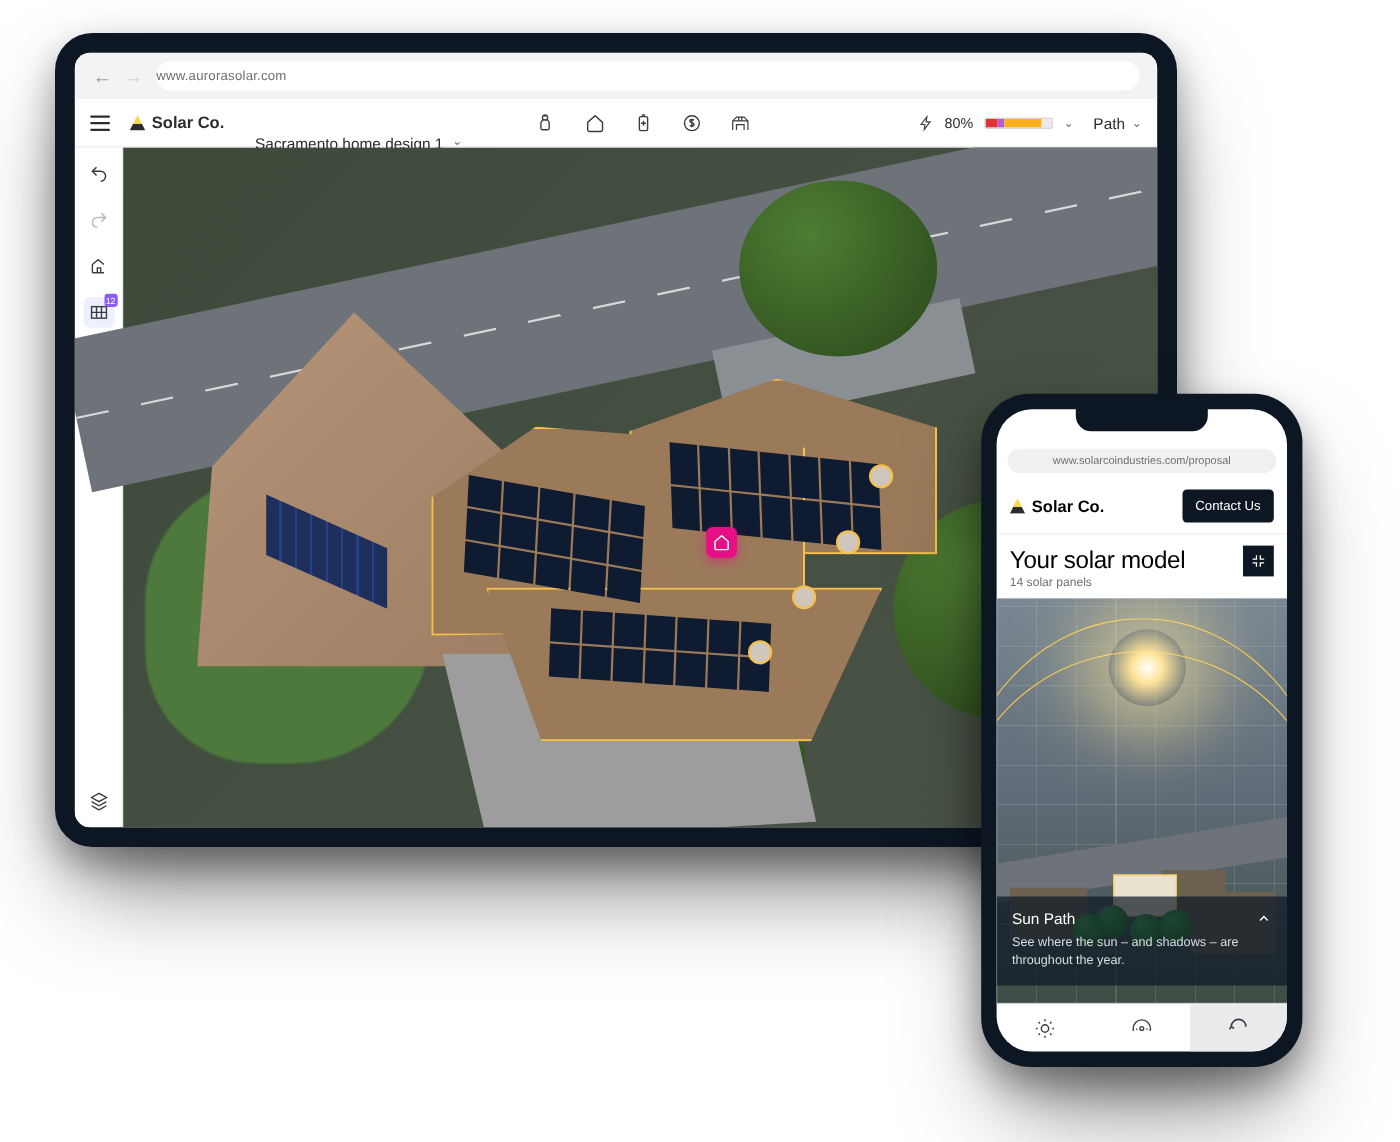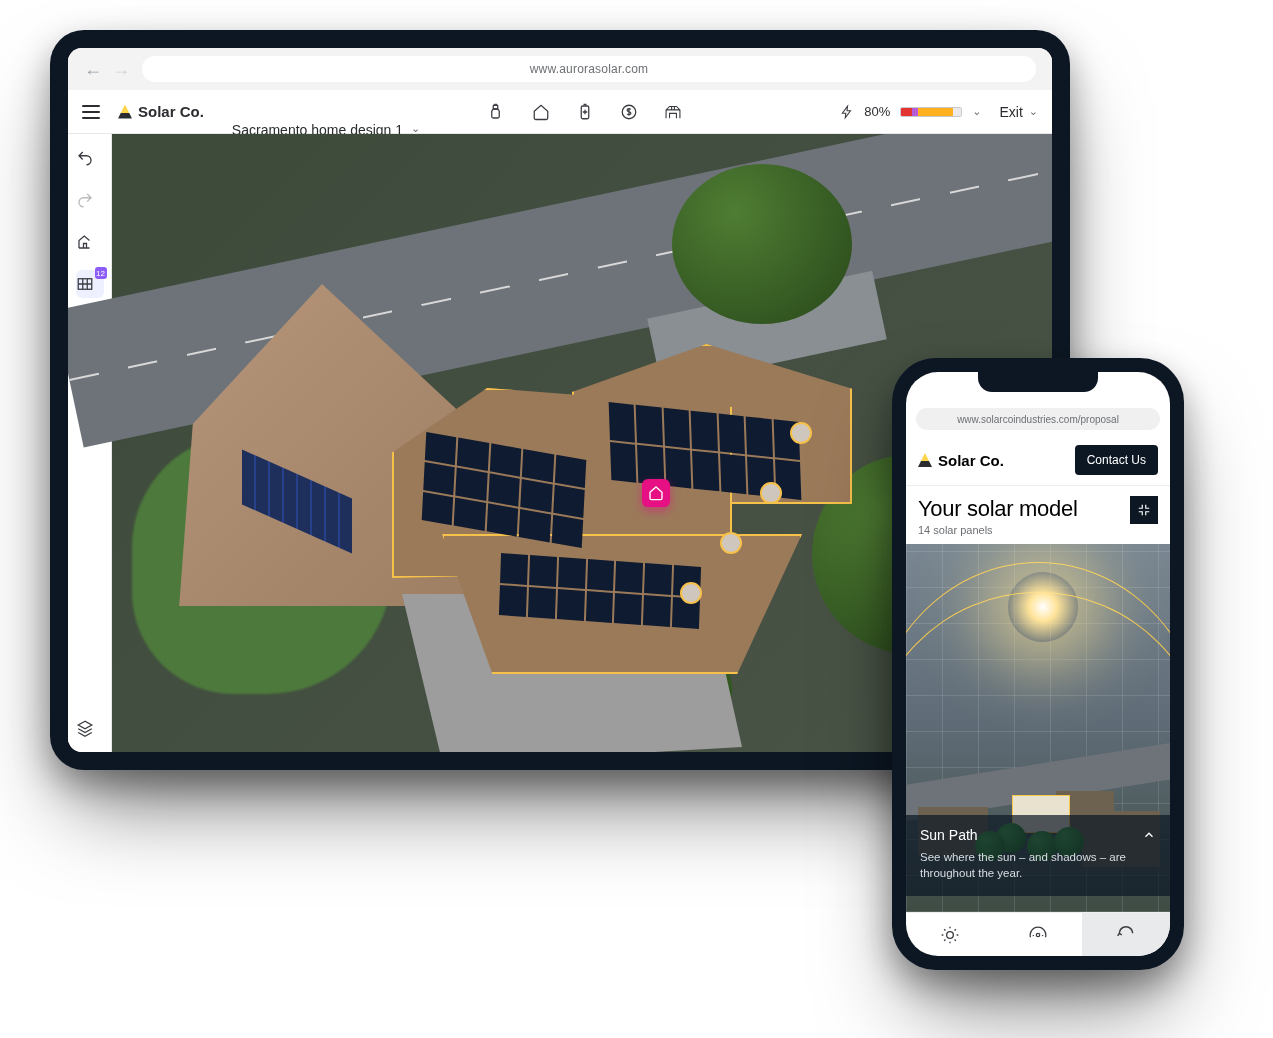--- a/index.html
+++ b/index.html
@@ -26,21 +26,21 @@
   
   .tab-chrome {
     height: 42px; background: #f3f3f4;
     display: flex; align-items: center; padding: 0 16px; gap: 12px;
   }
   .nav-arrows { display: flex; gap: 10px; }
   .nav-arrow { color: #9aa0a6; font-size: 18px; cursor: pointer; }
   .nav-arrow.disabled { opacity: .4; }
   .urlbar {
     flex: 1; height: 26px; background: #fff; border-radius: 13px;
-    display: flex; align-items: center; justify-content: center;
+    display: flex; align-items: center; 
     font-size: 12px; color: #6c6f73; letter-spacing: .2px;
   }
 
   
   .app-top {
     height: 44px; border-bottom: 1px solid #e7e7e9;
     display: flex; align-items: center; padding: 0 14px; gap: 18px;
     font-size: 14px; color: #2a2c30;
   }
   .hamburger { width:18px; height:14px; display:flex; flex-direction:column; justify-content:space-between; cursor:pointer;}
@@ -58,21 +58,21 @@
   .offset-bar{width:62px;height:10px;border:1px solid #c9c9cd;border-radius:2px;display:flex;overflow:hidden;}
   .offset-bar span:nth-child(1){background:#e23232;width:18%;}
   .offset-bar span:nth-child(2){background:#b65cd9;width:10%;}
   .offset-bar span:nth-child(3){background:#ffb01f;width:58%;}
   .offset-bar span:nth-child(4){background:#eceaea;flex:1;}
   .exit{display:flex;align-items:center;gap:6px;cursor:pointer;}
 
   
   .work{flex:1;display:flex;position:relative;overflow:hidden;}
   .side-tools{width:44px;background:#fff;border-right:1px solid #e7e7e9;display:flex;flex-direction:column;align-items:center;padding:10px 0;gap:14px;}
-  .tool{width:28px;height:28px;display:flex;align-items:center;justify-content:flex-start;border-radius:6px;color:#3a3c41;cursor:pointer;position:relative;}
+  .tool{width:28px;height:28px;display:flex;align-items:center;justify-content:center;border-radius:6px;color:#3a3c41;cursor:pointer;position:relative;}
   .tool.active{background:#eef0ff;}
   .tool .badge{position:absolute;top:-3px;right:-3px;width:12px;height:12px;background:#8b5cf6;border-radius:3px;font-size:8px;color:#fff;display:flex;align-items:center;justify-content:center;}
   .side-spacer{flex:1;}
   .canvas{flex:1;position:relative;background:linear-gradient(135deg,#3d4a3a,#4a5447);}
 
   
   .road{position:absolute;left:0;top:46px;width:120%;height:140px;background:#6d7379;transform:rotate(-12deg) translateX(-5%);}
   .road::after{content:"";position:absolute;left:0;top:50%;width:100%;height:2px;background:repeating-linear-gradient(90deg,#d8d8d8 0 30px,transparent 30px 60px);}
   .driveway{position:absolute;left:540px;top:160px;width:230px;height:70px;background:#8a8f94;transform:rotate(-12deg);}
   .lawn{position:absolute;left:20px;top:300px;width:260px;height:260px;background:#4d7a3c;border-radius:50% 60% 55% 45%;filter:blur(1px);}
@@ -225,21 +225,21 @@
         <span class="offset-bar">
             <span></span>
             <span></span>
             <span></span>
             <span></span>
           </span>
         <span class="chev">⌄</span>
       </div>
 
       <div class="exit">
-        <span>Exit</span>
+        <span>Path</span>
         <span class="chev">⌄</span>
       </div>
     </div>
 
     <div class="work">
       <div class="side-tools">
         <div class="tool">
           <svg width="18" height="18" viewBox="0 0 24 24" fill="none" stroke="#3a3c41" stroke-width="1.8">
               <path d="M9 14 4 9l5-5M4 9h10a6 6 0 0 1 0 12"></path>
             </svg>

